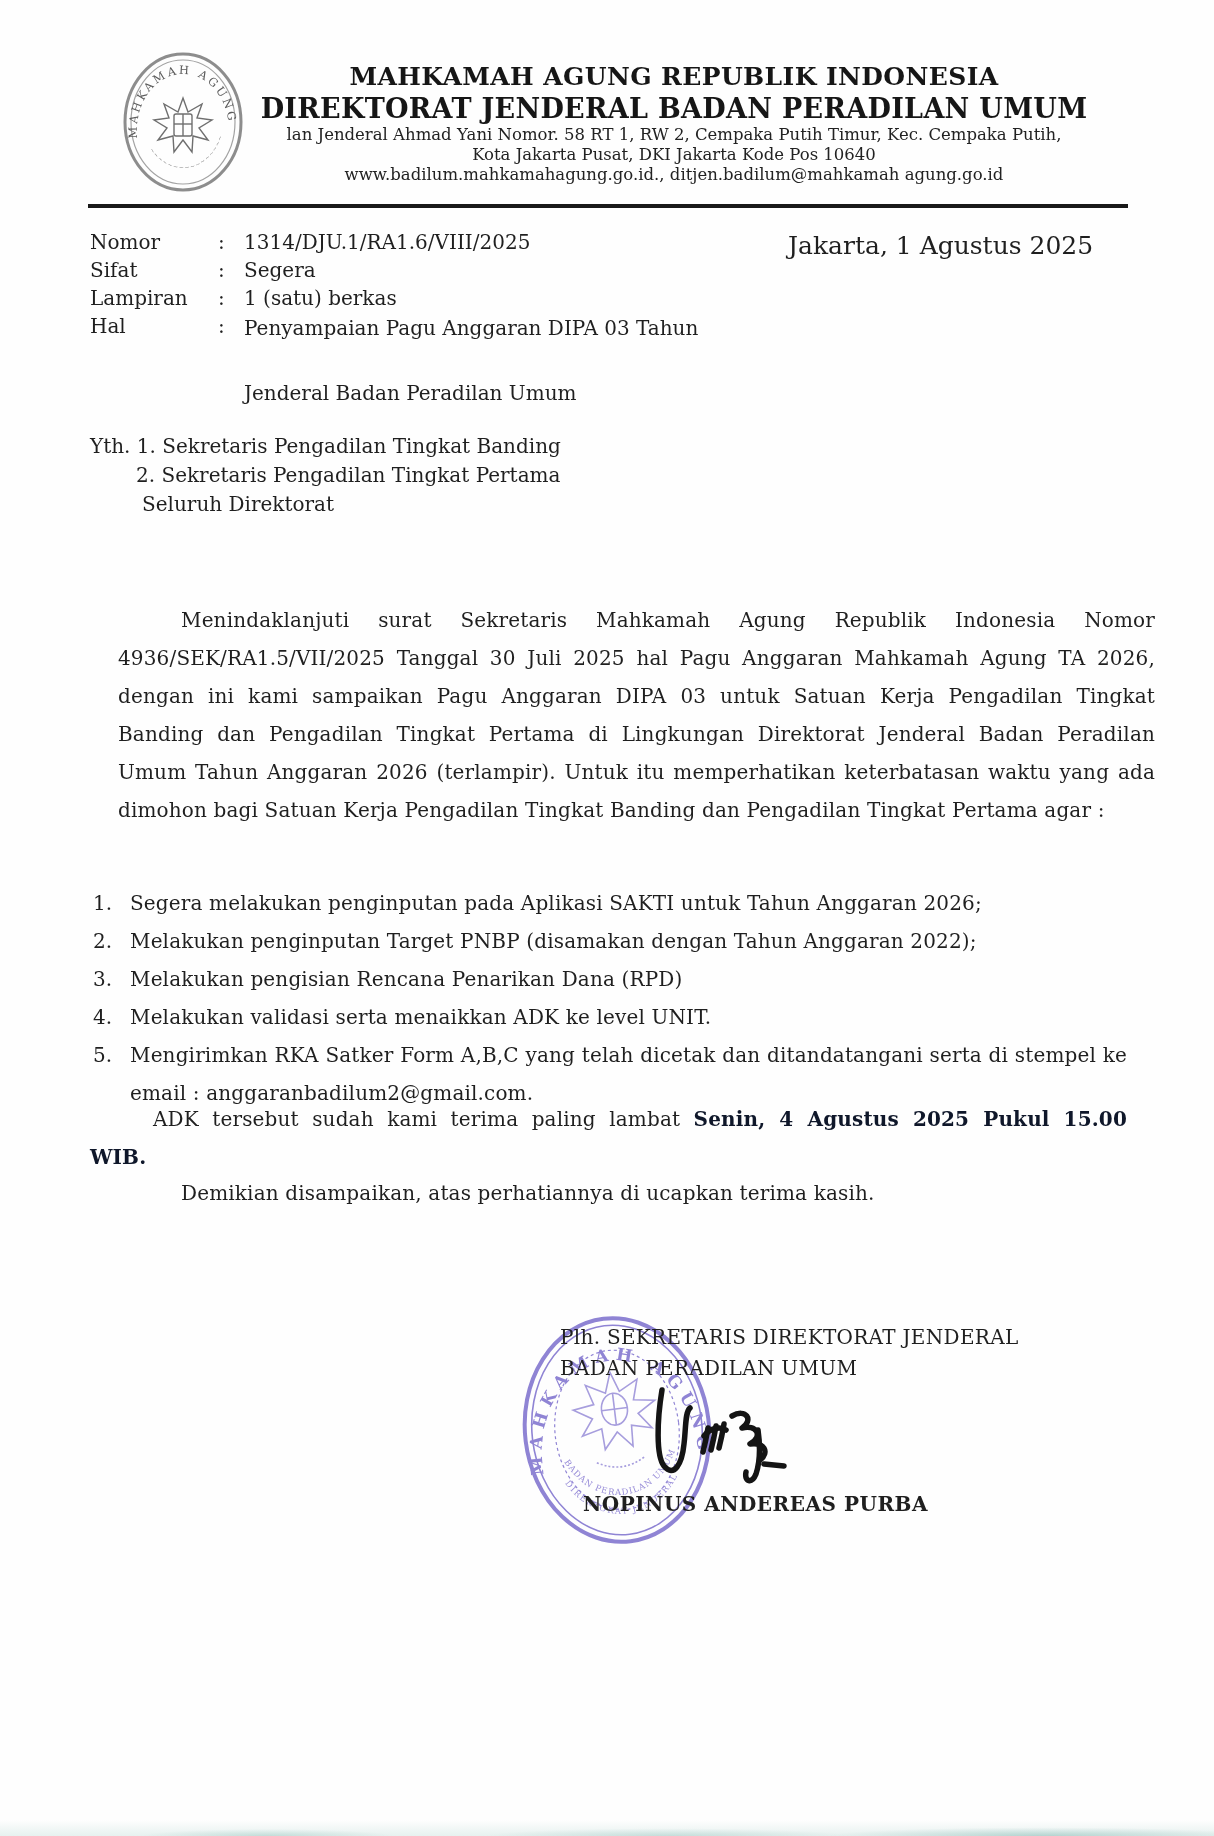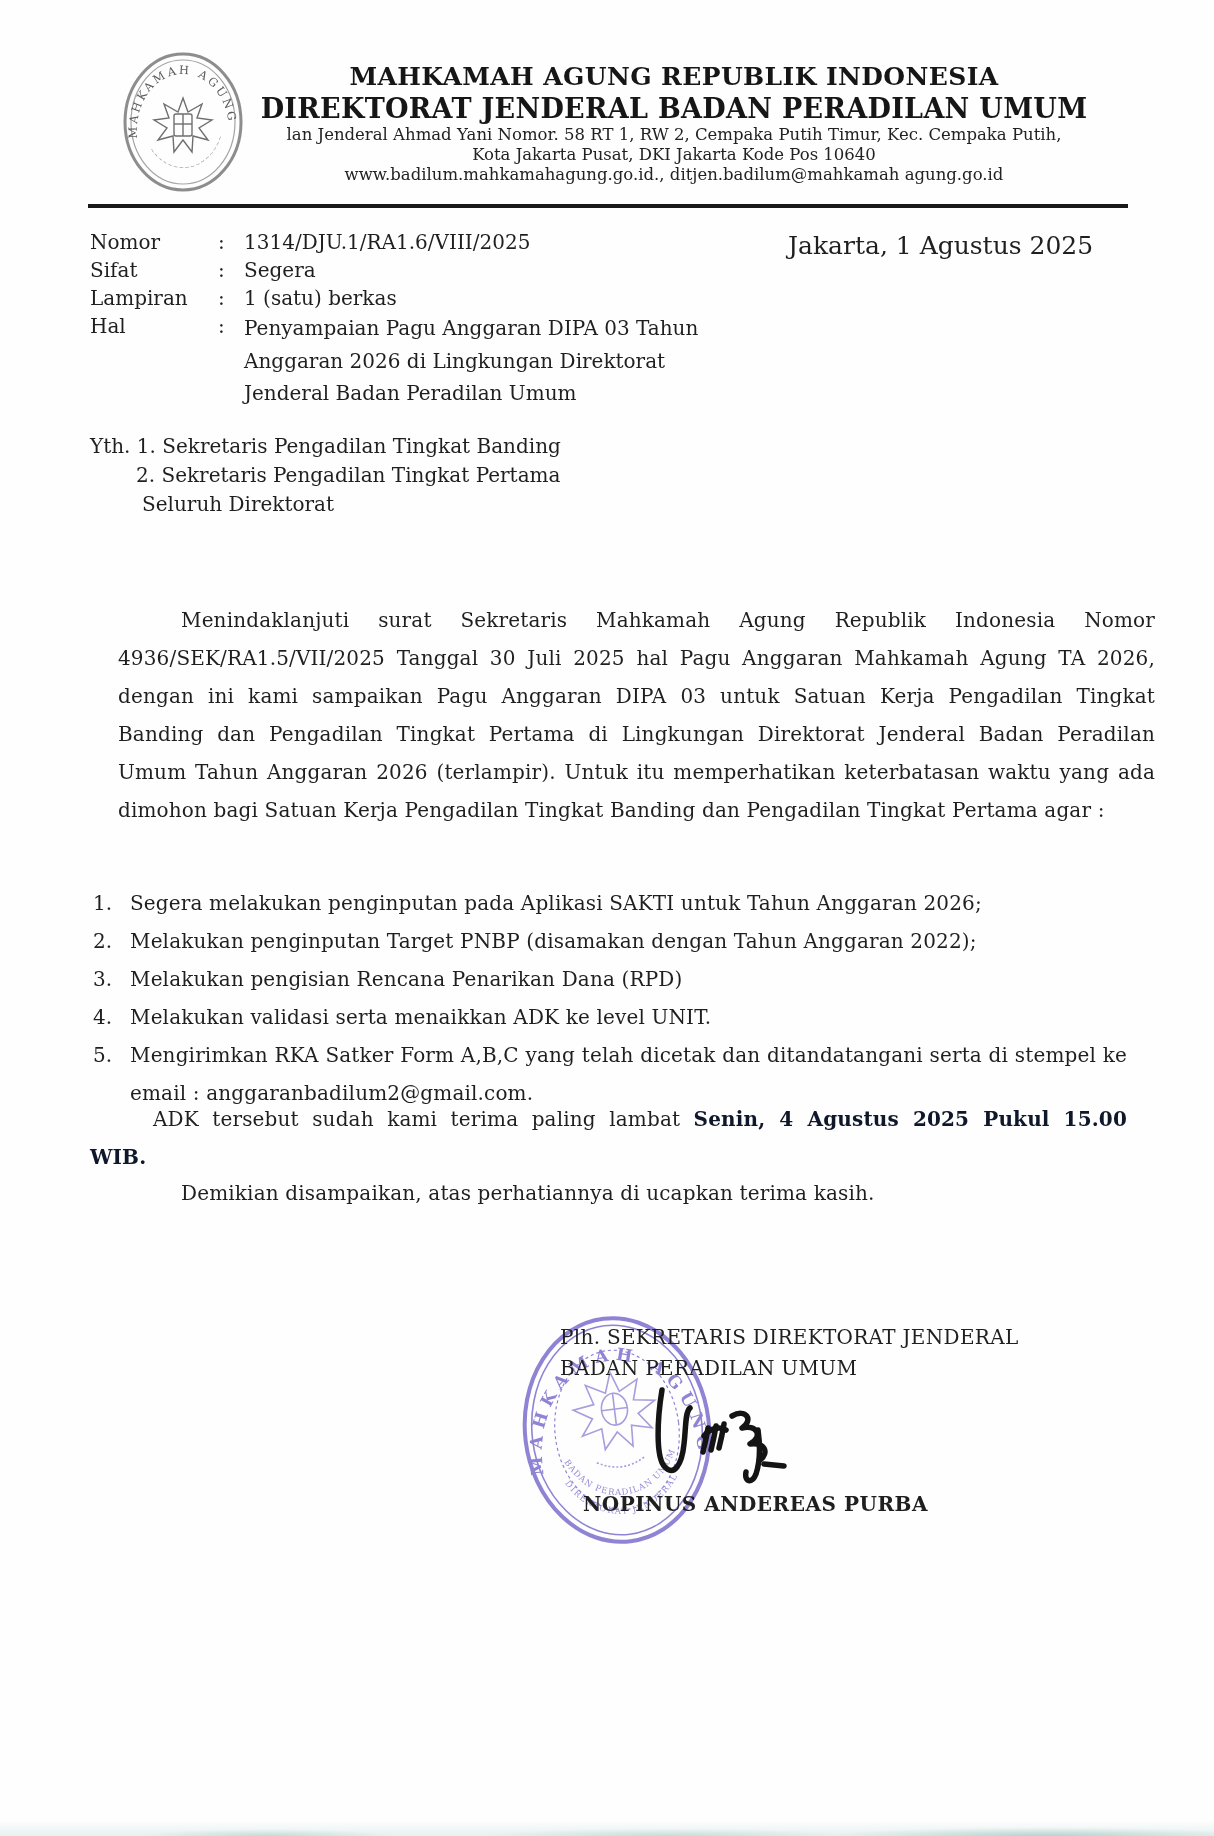--- a/index.html
+++ b/index.html
@@ -112,21 +112,21 @@
     <div class="meta-row">
       <span class="meta-label">Lampiran</span>
       <span class="meta-colon">:</span>
       <span>1 (satu) berkas</span>
     </div>
     <div class="meta-row">
       <span class="meta-label">Hal</span>
       <span class="meta-colon">:</span>
       <span class="hal-lines">
         <span>Penyampaian Pagu Anggaran DIPA 03 Tahun</span><br>
-        <span>Anggaran 2026 di Lingkungan Direktorat</span><br>
+        <br>
         <span>Jenderal Badan Peradilan Umum</span>
       </span>
     </div>
   </div>
 
   <div class="place-date">Jakarta, 1 Agustus 2025</div>
 
   <div class="recipient">
     <div>
       <span>Yth.</span>

